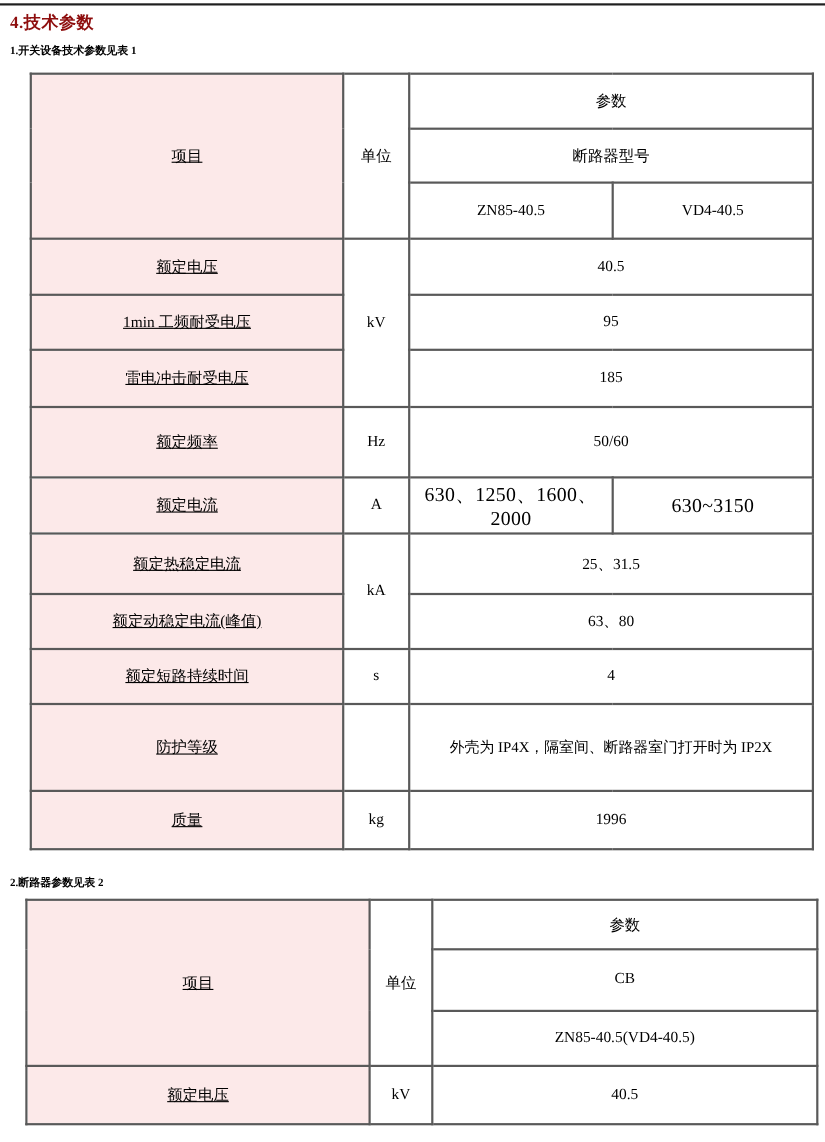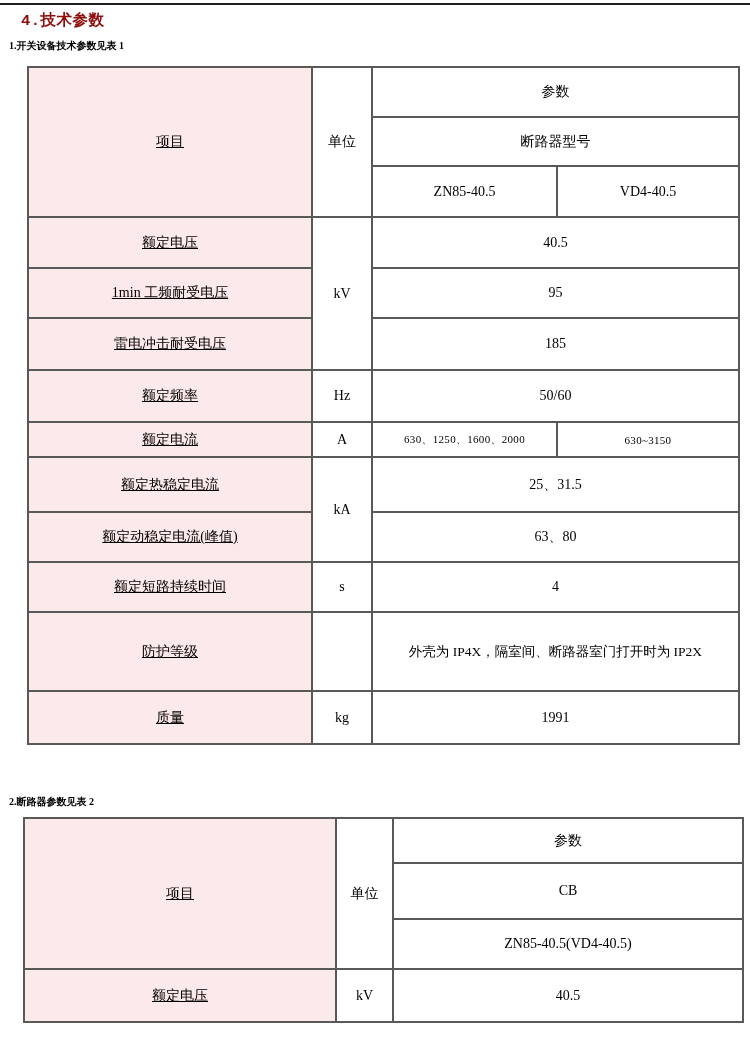--- a/index.html
+++ b/index.html
@@ -16,22 +16,22 @@
     position:relative;
     overflow:hidden;
     font-family:"Liberation Serif","DejaVu Serif",serif;
     color:#000;
   }
   .top-rule{
     position:absolute;left:0;top:3px;width:750px;height:2px;
     background:var(--rule);
   }
   .heading{
-    position:absolute;left:21px;top:10px;
-    font-family:Liberation Mono, monospace;
+    position:absolute;left:9px;top:10px;
+    font-family:Liberation Serif, serif;
     font-size:15.5px;font-weight:bold;color:var(--accent);
     letter-spacing:0.5px;
   }
   .caption{
     position:absolute;left:9px;
     font-size:10px;color:#000;font-weight:bold;
   }
   #caption1{top:39px;}
   #caption2{top:795px;}
   table{
@@ -43,21 +43,21 @@
   #t2{left:23px;top:817px;width:719px;}
   td{
     border:2px solid var(--border);
     text-align:center;
     vertical-align:middle;
     font-size:14px;
     padding:2px 8px;
     overflow:hidden;
   }
   td.pink{background:var(--pink);text-decoration:underline;}
-  td.small{font-size:11px;letter-spacing:0.3px;margin-left:35px;}
+  td.small{font-size:18px;letter-spacing:0.3px;margin-left:35px;}
   td.left{text-align:center;padding-left:8px;font-size:13.5px;}
 </style>
 </head>
 <body>
 
 <div class="top-rule"></div>
 
 <div class="heading">4.技术参数</div>
 
 <div class="caption" id="caption1">1.开关设备技术参数见表 1</div>
@@ -88,21 +88,21 @@
     <td colspan="2">40.5</td>
   </tr>
   <tr style="height:50px">
     <td class="pink">1min 工频耐受电压</td>
     <td colspan="2">95</td>
   </tr>
   <tr style="height:52px">
     <td class="pink">雷电冲击耐受电压</td>
     <td colspan="2">185</td>
   </tr>
-  <tr style="height:52px">
+  <tr style="height:64px">
     <td class="pink">额定频率</td>
     <td>Hz</td>
     <td colspan="2">50/60</td>
   </tr>
   <tr style="height:35px">
     <td class="pink">额定电流</td>
     <td>A</td>
     <td class="small">630、1250、1600、2000</td>
     <td class="small">630~3150</td>
   </tr>
@@ -121,21 +121,21 @@
     <td colspan="2">4</td>
   </tr>
   <tr style="height:79px">
     <td class="pink">防护等级</td>
     <td></td>
     <td colspan="2" class="left">外壳为 IP4X，隔室间、断路器室门打开时为 IP2X</td>
   </tr>
   <tr style="height:53px">
     <td class="pink">质量</td>
     <td>kg</td>
-    <td colspan="2">1991</td>
+    <td colspan="2">1996</td>
   </tr>
 </tbody>
   </table>
 
 <div class="caption" id="caption2">2.断路器参数见表 2</div>
 
 <table id="t2">
   <colgroup>
     <col style="width:312px">
       <col style="width:57px">

